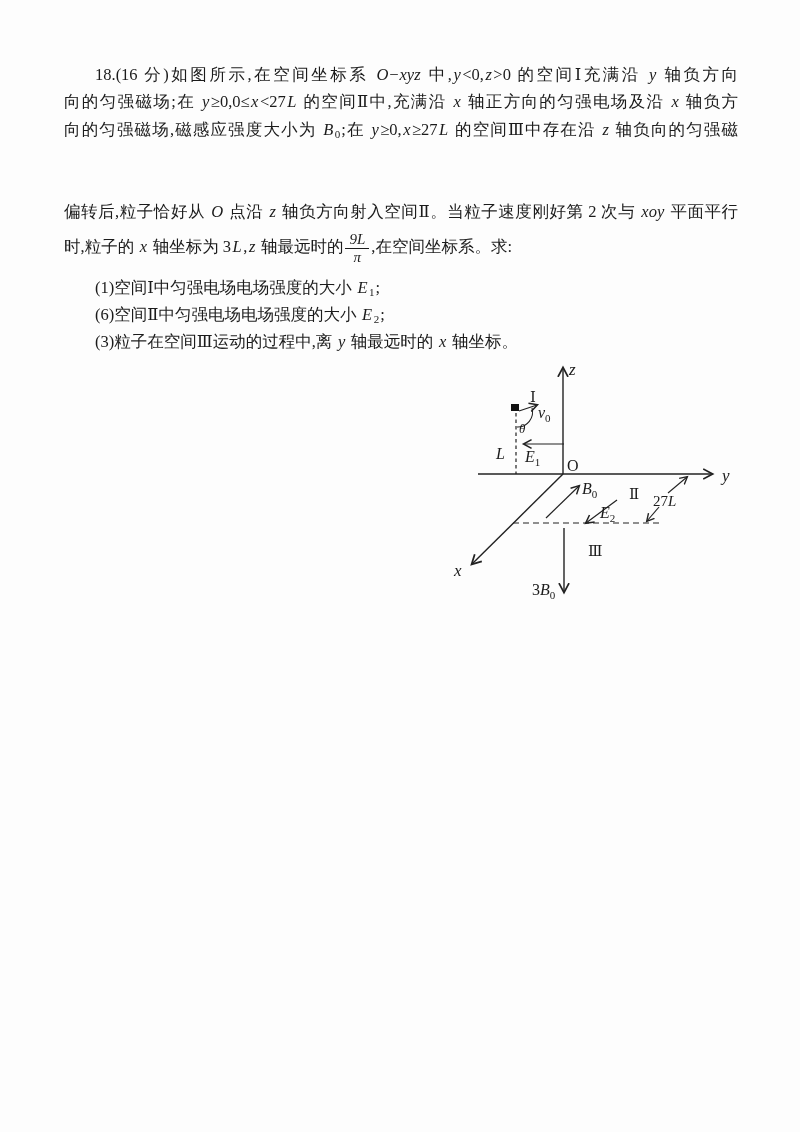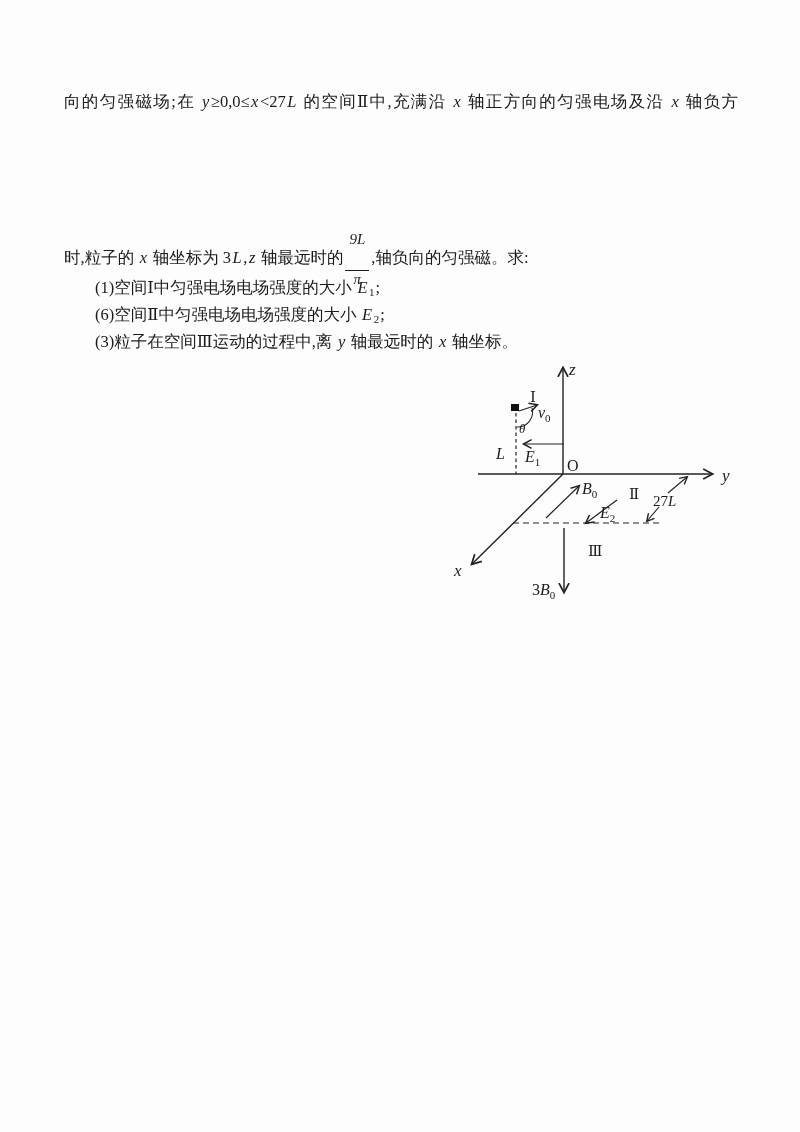--- a/index.html
+++ b/index.html
@@ -16,42 +16,45 @@
     position:absolute;left:64px;width:674px;
     font-size:16.5px;line-height:23px;
   }
   .just{text-align:justify;text-align-last:justify;}
   .indent{text-indent:31px;}
   .qindent{padding-left:31px;width:643px;}
   .seg-v{font-style:italic;padding:0 1.5px;}
   .seg-s{font-size:11px;vertical-align:-3px;padding-right:1px;}
   .frac{
     display:inline-flex;flex-direction:column;text-align:center;
-    vertical-align:middle;margin:0 2px;line-height:1.12;font-size:15px;gap:22px;
+    vertical-align:middle;margin:0 2px;line-height:1.12;font-size:15px;
   }
   .frac .num{font-style:italic;padding:0 4px;}
   .frac .den{border-top:1.3px solid #1b1b1b;font-style:italic;padding:0 4px;}
   svg{position:absolute;}
   .dlab{font-family:"Liberation Serif","DejaVu Serif",serif;font-size:16px;fill:#1b1b1b;}
   .ax{font-size:17px;}
   .it{font-style:italic;}
   .subt{font-size:11px;}
   .rom{font-size:15px;}
   .stroke{stroke:#222;fill:none;}
 </style>
 </head>
 <body>
 
 <div class="page">
 
+  <div class="tline just indent" style="top:63px"><span>18.(16 分)如图所示,在空间坐标系 </span><span class="seg-v">O−xyz</span><span> 中,</span><span class="seg-v">y</span><span>&lt;0,</span><span class="seg-v">z</span><span>&gt;0 的空间Ⅰ充满沿 </span><span class="seg-v">y</span><span> 轴负方向</span></div>
   <div class="tline just" style="top:90px"><span>向的匀强磁场;在 </span><span class="seg-v">y</span><span>≥0,0≤</span><span class="seg-v">x</span><span>&lt;27</span><span class="seg-v">L</span><span> 的空间Ⅱ中,充满沿 </span><span class="seg-v">x</span><span> 轴正方向的匀强电场及沿 </span><span class="seg-v">x</span><span> 轴负方</span></div>
+  <div class="tline just" style="top:118px"><span>向的匀强磁场,磁感应强度大小为 </span><span class="seg-v">B</span><span class="seg-s">0</span><span>;在 </span><span class="seg-v">y</span><span>≥0,</span><span class="seg-v">x</span><span>≥27</span><span class="seg-v">L</span><span> 的空间Ⅲ中存在沿 </span><span class="seg-v">z</span><span> 轴负向的匀强磁</span></div>
+  <div class="tline just" style="top:200px"><span>偏转后,粒子恰好从 </span><span class="seg-v">O</span><span> 点沿 </span><span class="seg-v">z</span><span> 轴负方向射入空间Ⅱ。当粒子速度刚好第 2 次与 </span><span class="seg-v">xoy</span><span> 平面平行</span></div>
   <div class="tline" style="top:231px"><span>时,粒子的 </span><span class="seg-v">x</span><span> 轴坐标为 3</span><span class="seg-v">L</span><span>,</span><span class="seg-v">z</span><span> 轴最远时的</span><span class="frac">
         <span class="num">9L</span>
         <span class="den">π</span>
-      </span><span>,轴负向的匀强磁。求:</span></div>
+      </span><span>,在空间坐标系。求:</span></div>
 
   <div class="tline qindent" style="top:276px"><span>(1)空间Ⅰ中匀强电场电场强度的大小 </span><span class="seg-v">E</span><span class="seg-s">1</span><span>;</span></div>
   <div class="tline qindent" style="top:303px"><span>(6)空间Ⅱ中匀强电场电场强度的大小 </span><span class="seg-v">E</span><span class="seg-s">2</span><span>;</span></div>
   <div class="tline qindent" style="top:330px"><span>(3)粒子在空间Ⅲ运动的过程中,离 </span><span class="seg-v">y</span><span> 轴最远时的 </span><span class="seg-v">x</span><span> 轴坐标。</span></div>
 
   <svg style="left:440px;top:350px" width="310" height="260" viewBox="0 0 310 260">
     <defs>
       <marker id="ah" viewBox="0 0 10 10" refX="7.5" refY="5" markerWidth="9" markerHeight="9" orient="auto">
         <path d="M0.5,1 L8,5 L0.5,9" fill="none" stroke="#222" stroke-width="1.4"></path>
       </marker>

